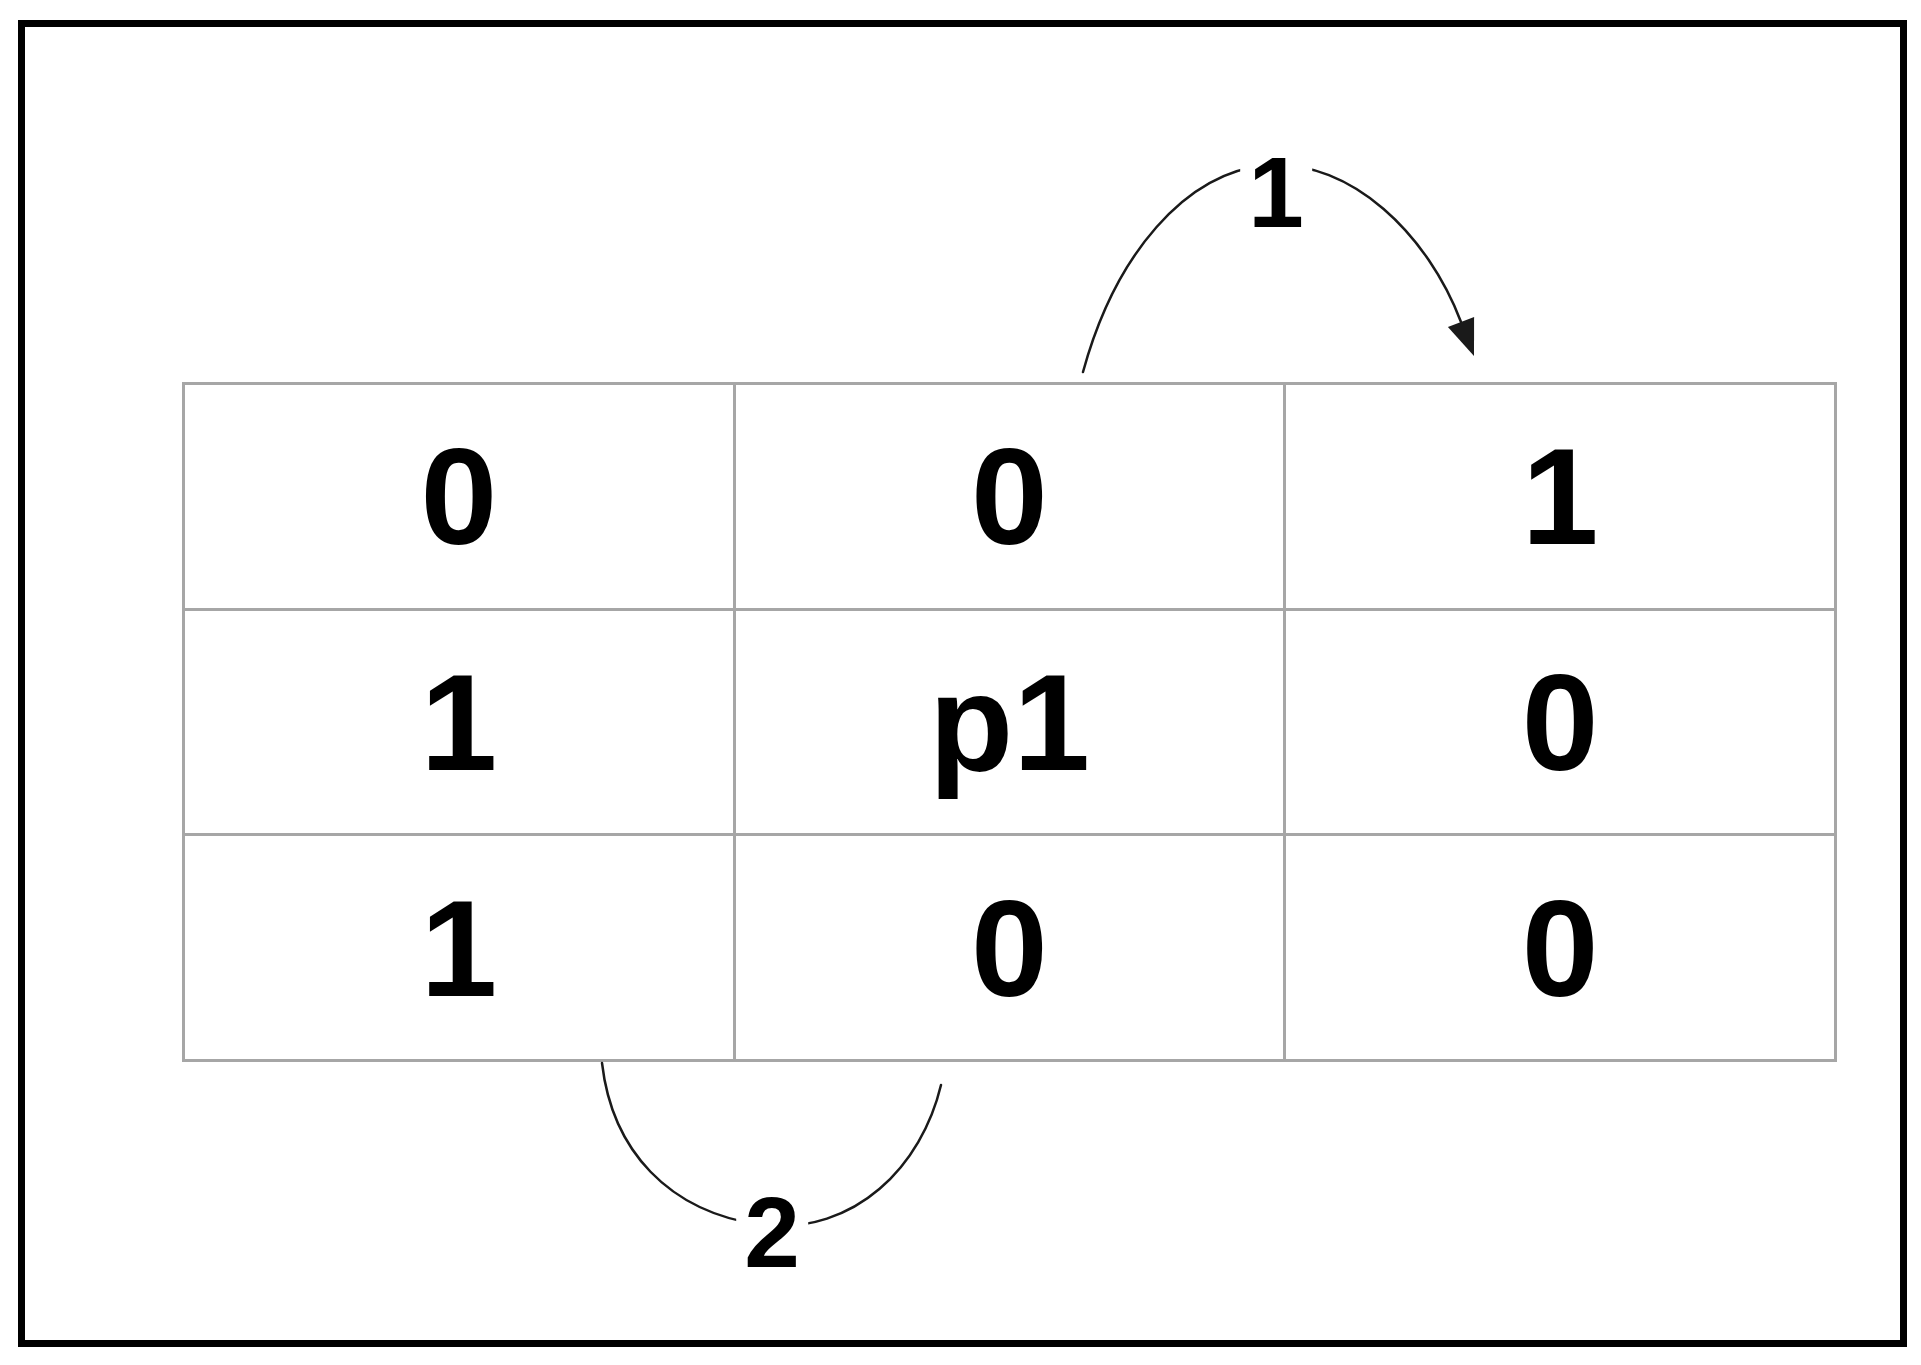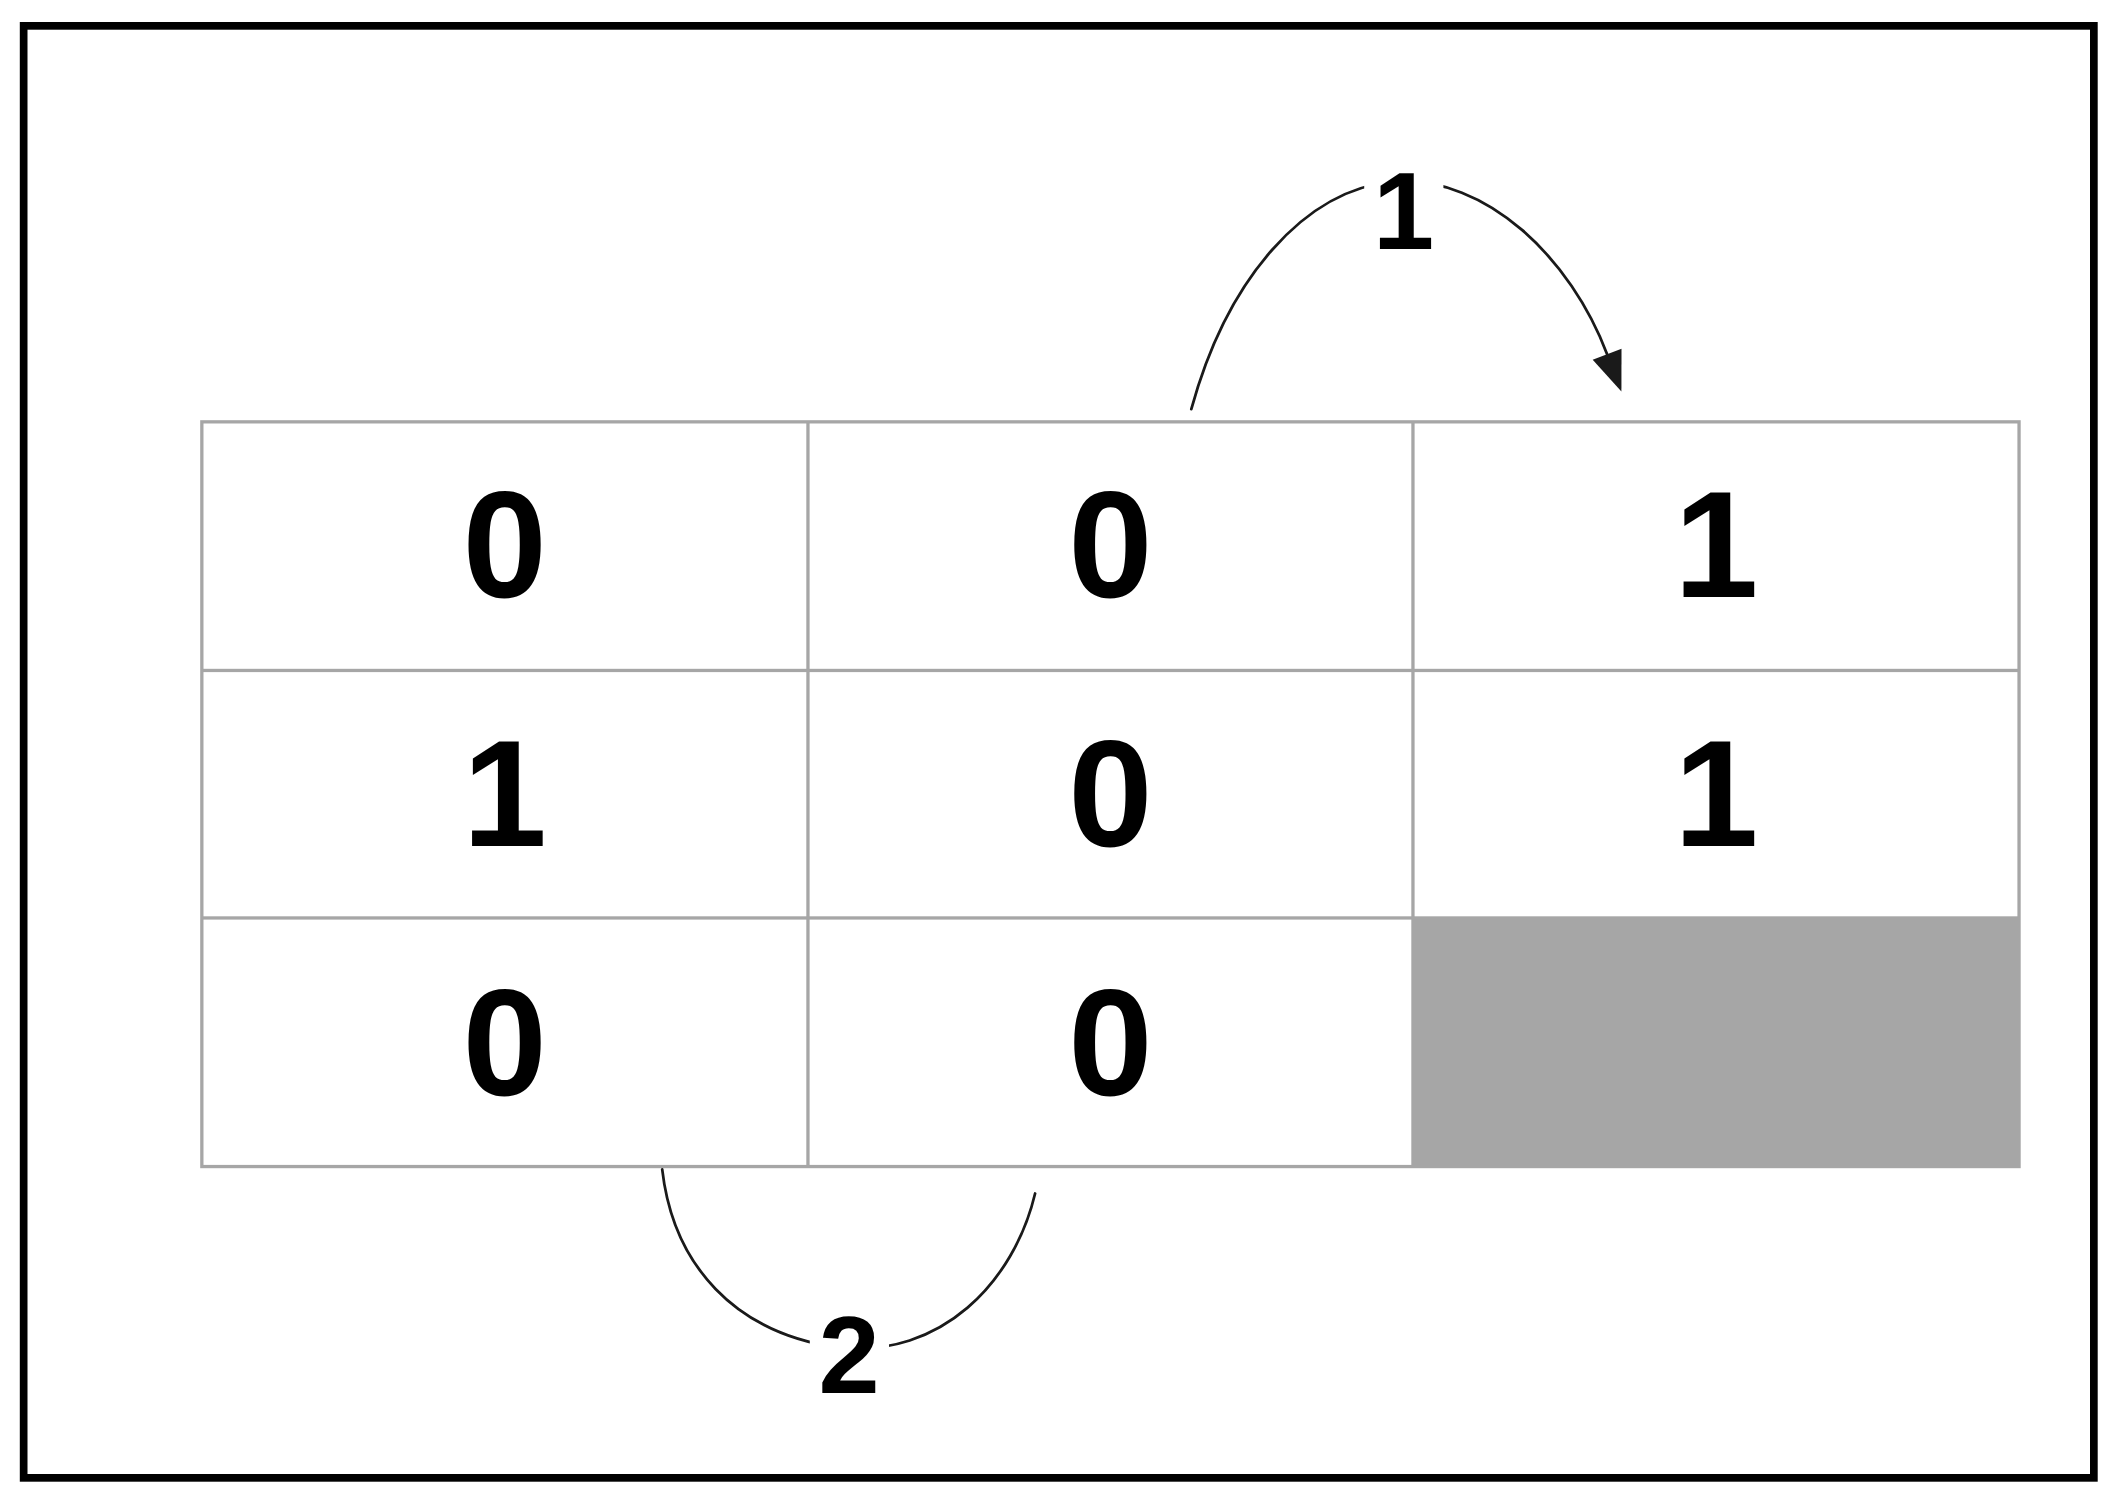--- a/index.html
+++ b/index.html
@@ -77,20 +77,21 @@
 
 <div class="canvas">
 
   <div class="outer-frame"></div>
 
   <div class="matrix-table">
     <div class="cell">0</div>
     <div class="cell">0</div>
     <div class="cell">1</div>
     <div class="cell">1</div>
+    <div class="cell">p1</div>
     <div class="cell">0</div>
     <div class="cell">1</div>
     <div class="cell">0</div>
     <div class="cell">0</div>
   </div>
 
   <svg class="arrows-overlay" viewBox="0 0 1921 1365" xmlns="http://www.w3.org/2000/svg">
 
     <path d="M 1083 372 C 1115 255 1185 172 1268 165 C 1352 160 1428 235 1461 322" fill="none" stroke="#1a1a1a" stroke-width="2.5" stroke-linecap="round"></path>
     <polygon points="1474,356 1447.9,327 1474.1,317" fill="#1a1a1a"></polygon>

